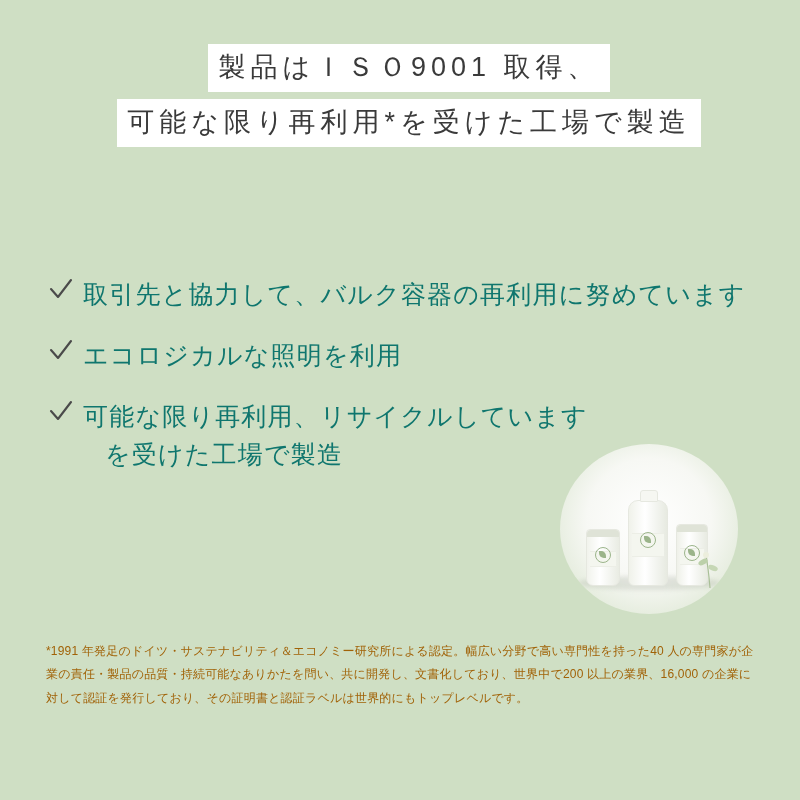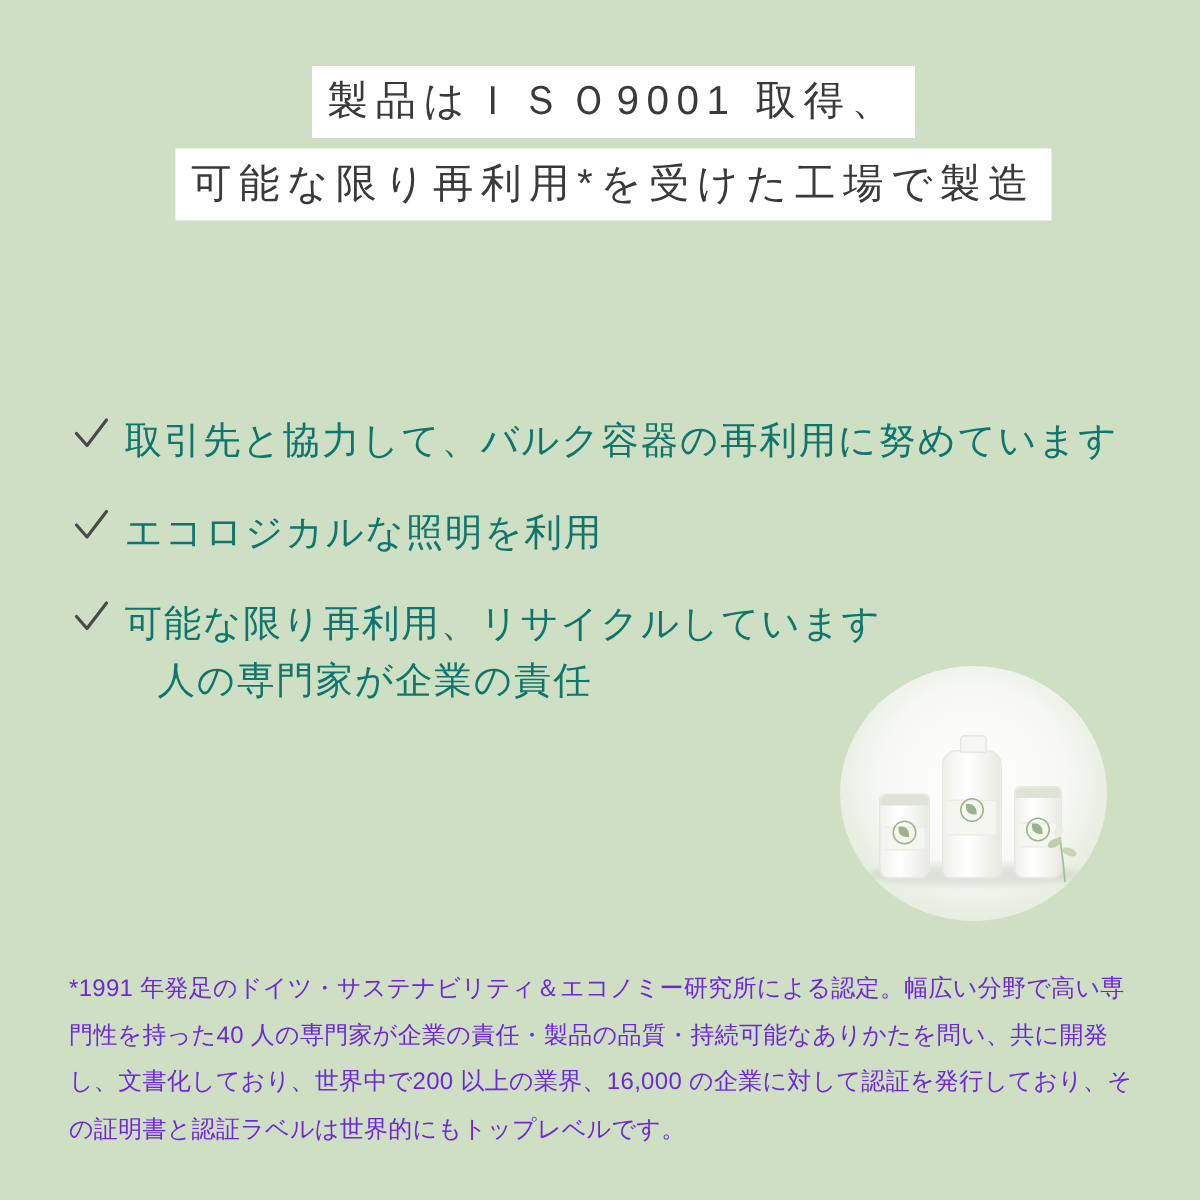--- a/index.html
+++ b/index.html
@@ -182,24 +182,24 @@
     width: 26px;
     height: 40px;
   }
 
   
   .footnote {
     position: absolute;
     left: 46px;
     top: 628px;
     width: 710px;
-    font-size: 16px;
+    font-size: 12px;
     line-height: 1.95;
     letter-spacing: 0.2px;
-    color: #6d28d9;
+    color: #a16207;
   }
 </style>
 </head>
 <body>
 
 <div class="page">
 
   <div class="headline">
     <div class="headline-row">
       <span class="headline-line">製品はＩＳＯ9001 取得、</span>
@@ -231,21 +231,21 @@
     </div>
 
     <div class="bullet">
       <span class="check">
         <svg width="26" height="26" viewBox="0 0 26 26" aria-hidden="true">
           <path d="M3 12 L10 20 L23 3" fill="none" stroke="#4a4a4a" stroke-width="2.1" stroke-linecap="round" stroke-linejoin="round"></path>
         </svg>
       </span>
       <span class="bullet-text">
         <span>可能な限り再利用、リサイクルしています</span>
-        <span class="wrap2">人の専門家が企業の責任</span>
+        <span class="wrap2">を受けた工場で製造</span>
       </span>
     </div>
 
   </div>
 
   <div class="product-photo">
     <div class="photo-shadow"></div>
 
     <div class="bottle tube-left">
       <div class="cap-dark"></div>

